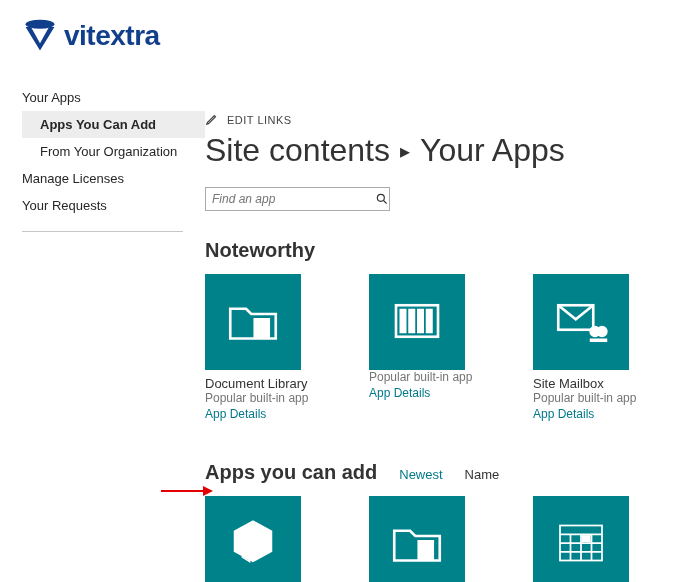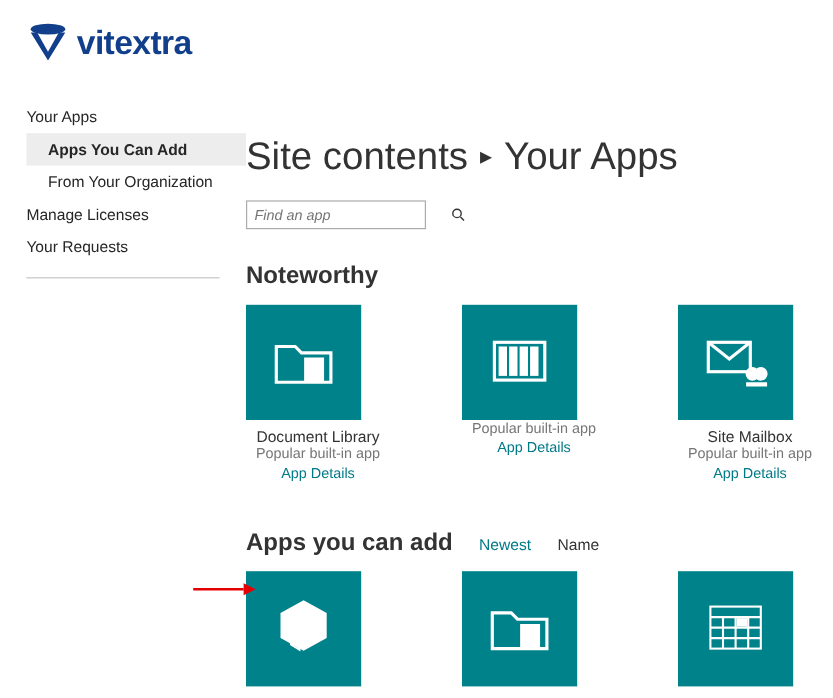--- a/index.html
+++ b/index.html
@@ -78,21 +78,21 @@
     align-items: center;
     gap: 10px;
   }
   .breadcrumb .sep {
     font-size: 20px;
     color: #333;
   }
   .searchbox {
     display: flex;
     border: 1px solid #ababab;
-    width: 150px;
+    width: 185px;
     height: 24px;
     margin-bottom: 28px;
   }
   .searchbox input {
     border: none;
     outline: none;
     flex: 1;
     font-size: 12px;
     font-style: italic;
     color: #666;
@@ -106,23 +106,22 @@
     cursor: pointer;
   }
   .section-title {
     font-size: 20px;
     font-weight: 700;
     color: #333;
     margin-bottom: 12px;
   }
   .tile-row {
     display: flex;
-    gap: 60px;
+    gap: 44px;
     margin-bottom: 40px;
-    text-align: center;
   }
   .tile {
     width: 120px;
   }
   .tile-box {
     width: 96px;
     height: 96px;
     background: #0f7c7c;
     display: flex;
     align-items: center;
@@ -186,20 +185,28 @@
   <nav class="sidebar">
     <div class="nav-item">Your Apps</div>
     <div class="nav-item nav-sub active">Apps You Can Add</div>
     <div class="nav-item nav-sub">From Your Organization</div>
     <div class="nav-item">Manage Licenses</div>
     <div class="nav-item">Your Requests</div>
     <hr class="nav-divider">
   </nav>
 
   <main class="main">
+    <div class="edit-links">
+      <span>
+        <svg viewBox="0 0 24 24" fill="none" stroke="#444" stroke-width="2">
+            <path d="M3 21l3-1 12-12-2-2L4 18l-1 3z"></path>
+          </svg>
+      </span>
+      <span>EDIT LINKS</span>
+    </div>
 
     <h1 class="breadcrumb">
       <span>Site contents</span>
       <span class="sep">▸</span>
       <span>Your Apps</span>
     </h1>
 
     <div class="searchbox">
       <input type="text" placeholder="Find an app" style="">
       <span class="sicon">

